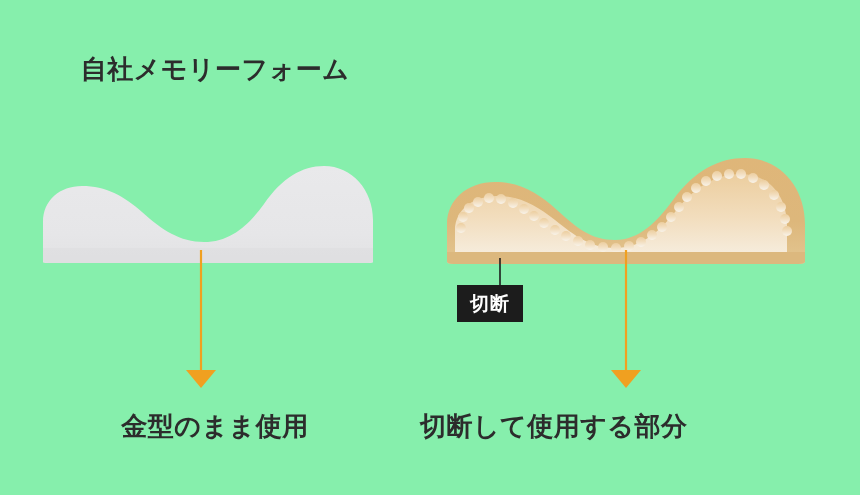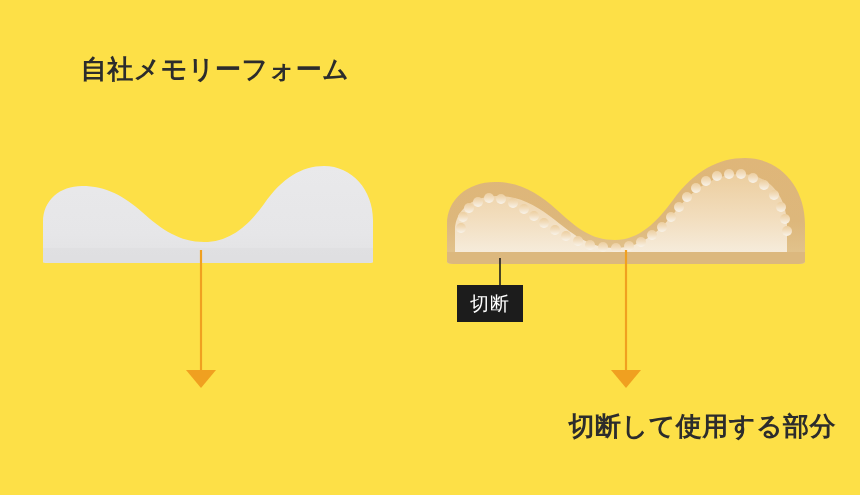--- a/index.html
+++ b/index.html
@@ -10,21 +10,21 @@
     width: 860px;
     height: 495px;
     background: #f5f5f3;
     font-family: "Liberation Sans", "DejaVu Sans", sans-serif;
     overflow: hidden;
   }
   .stage {
     position: relative;
     width: 860px;
     height: 495px;
-    background: #fde047;
+    background: #86efac;
   }
 
   
   .title {
     position: absolute;
     font-size: 26px;
     font-weight: 700;
     letter-spacing: 0.5px;
     white-space: nowrap;
     line-height: 1;
@@ -54,24 +54,24 @@
     line-height: 1;
     color: #2c2c2c;
   }
   .caption-left {
     left: 0;
     top: 413px;
     width: 430px;
     text-align: center;
   }
   .caption-right {
-    left: 396px;
+    left: 420px;
     top: 413px;
     width: 440px;
-    text-align: right;
+    text-align: left;
   }
 
   
   .foam {
     position: absolute;
     top: 120px;
   }
   .foam-left  { left: 20px;  width: 380px; height: 160px; }
   .foam-right { left: 425px; width: 400px; height: 160px; }
 
@@ -80,21 +80,21 @@
   
   .cut-label {
     position: absolute;
     left: 457px;
     top: 285px;
     height: 37px;
     padding: 0 13px;
     background: #1c1c1c;
     color: #ffffff;
     font-size: 19px;
-    font-weight: 400;
+    font-weight: 700;
     letter-spacing: 1px;
     display: flex;
     align-items: center;
     justify-content: center;
     box-sizing: border-box;
   }
 
   
   .arrow {
     position: absolute;
@@ -252,16 +252,17 @@
     </svg>
   </div>
 
   <div class="arrow arrow-right">
     <svg width="32" height="138" viewBox="0 0 32 138">
       <line x1="16" y1="0" x2="16" y2="120" stroke="#f0a020" stroke-width="2.2"></line>
       <polygon points="1,120 31,120 16,138" fill="#f0a020"></polygon>
     </svg>
   </div>
 
+  <div class="caption caption-left">金型のまま使用</div>
 
   <div class="caption caption-right">切断して使用する部分</div>
 
 </div>
 
 </body></html>

